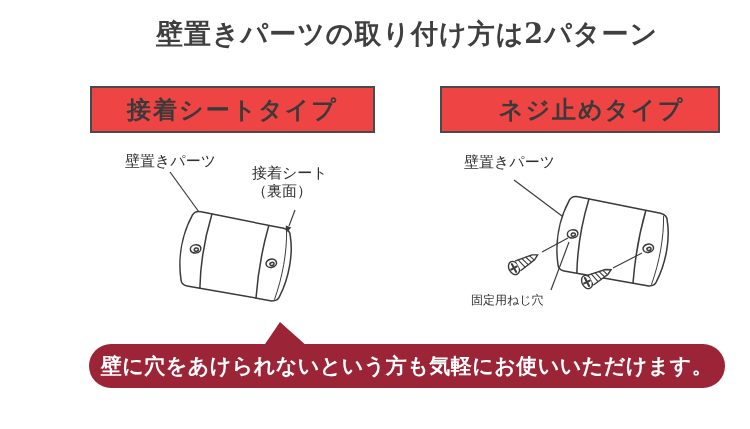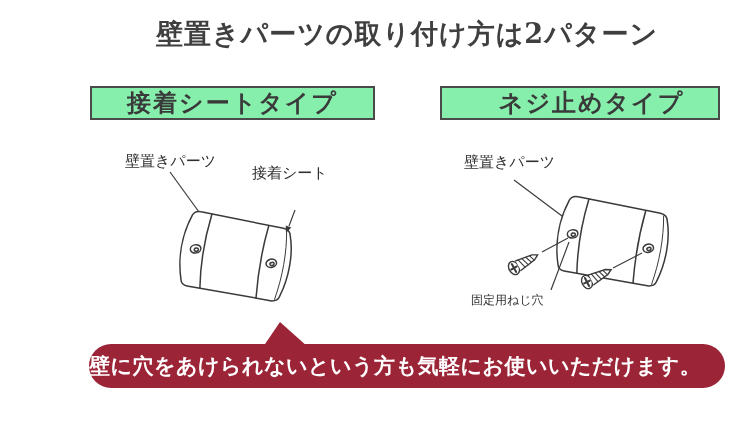--- a/index.html
+++ b/index.html
@@ -9,38 +9,38 @@
     color:#333;
     margin-left:32px;
   }
   .title {
     position:absolute; top:16px; left:0; right:0; margin:0;
     text-align:center;
     font-family:"DejaVu Serif","Liberation Serif",serif;
     font-size:27px; font-weight:600; letter-spacing:1px; color:#3f3f3f;
   }
   .type-box {
-    position:absolute; top:86px; height:34px; box-sizing:border-box;
-    border:2px solid #4a4a4a; background:#86efac;
+    position:absolute; top:86px; height:47px; box-sizing:border-box;
+    border:2px solid #4a4a4a; background:#ef4444;
     display:flex; align-items:center; justify-content:center;
     font-size:24px; font-weight:bold; letter-spacing:2px; color:#3a3a3a;
   }
   .type-box.adhesive { left:58px; width:285px; }
   .type-box.screw   { left:408px; width:280px;padding-left:23px; }
   .dlabel {
     position:absolute; font-size:15px; color:#2f2f2f; line-height:18px;
     white-space:nowrap;
   }
   .dlabel.center { text-align:left; white-space:normal; }
   svg.diagram { position:absolute; color:var(--line,#3a3a3a); }
   svg.diagram * { vector-effect:non-scaling-stroke; }
   .banner {
     position:absolute; left:57px; top:344px; width:636px; height:44px;
     border-radius:22px; box-sizing:border-box;
-    display:flex; align-items:center; justify-content:flex-start;
+    display:flex; align-items:center; justify-content:center;
     font-size:21px; font-weight:bold; letter-spacing:0.5px;
     background:#9b2437; color:#ffffff;
   }
   .tail { position:absolute; left:225px; top:320px; width:60px; height:27px; }
 </style>
 </head>
 <body>
 
 <div class="stage">
 
@@ -49,20 +49,21 @@
   <div class="type-box adhesive" style="border-color: rgb(74, 74, 74);">
     <span>接着シートタイプ</span>
   </div>
   <div class="type-box screw" style="border-color: rgb(74, 74, 74);">
     <span>ネジ止めタイプ</span>
   </div>
 
   <div class="dlabel" style="left:93px; top:152px;">壁置きパーツ</div>
   <div class="dlabel center" style="left:220px; top:164px; width:96px;">
     <span style="display:block">接着シート</span>
+    <span style="display:block">（裏面）</span>
   </div>
 
   <svg class="diagram" style="left:85px; top:150px;" width="240" height="185" viewBox="0 0 240 185">
 
     <path d="M 53,22 L 82,62" stroke="currentColor" stroke-width="1.2" fill="none"></path>
 
     <g transform="translate(119,106) rotate(10)" stroke="currentColor" stroke-width="1.5" fill="none" stroke-linejoin="round" stroke-linecap="round">
       <path d="M -50,-33 C -57,-12 -57,12 -50,33 Q -49,38 -43,38 L 43,38 Q 49,37 50,32 C 56,12 56,-12 50,-29 Q 49,-35 42,-35.5 L -42,-37.5 Q -48,-38 -50,-33 Z" fill="#ffffff"></path>
       <path d="M -31,-37 C -34,-12 -34,12 -30,38"></path>
       <path d="M 27,-35.5 C 24.5,-12 24.5,12 27,38"></path>

